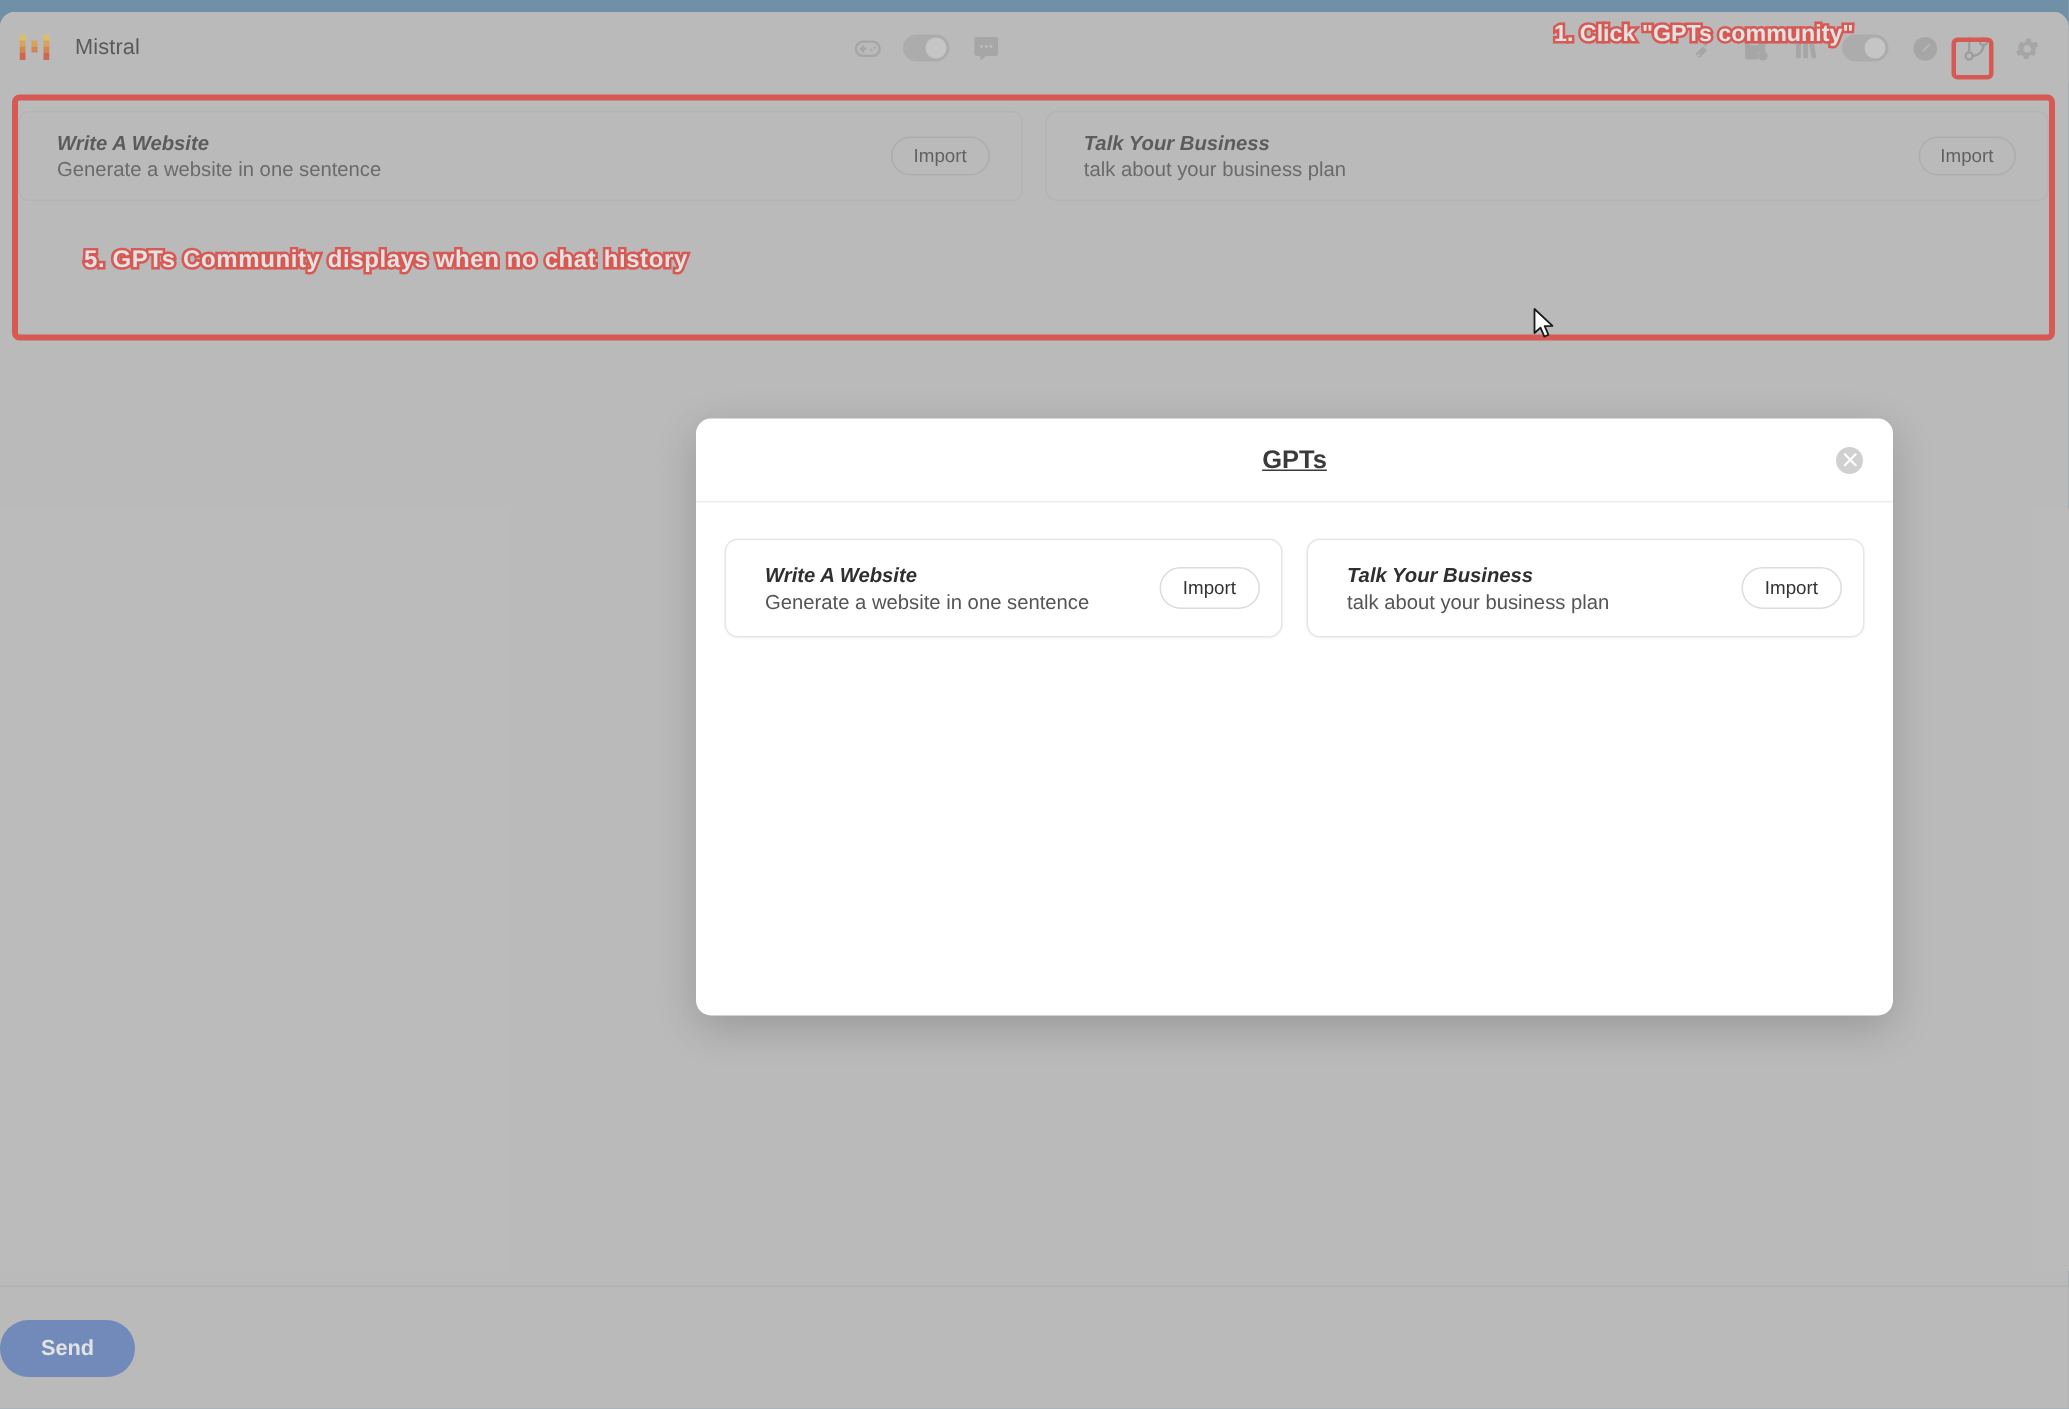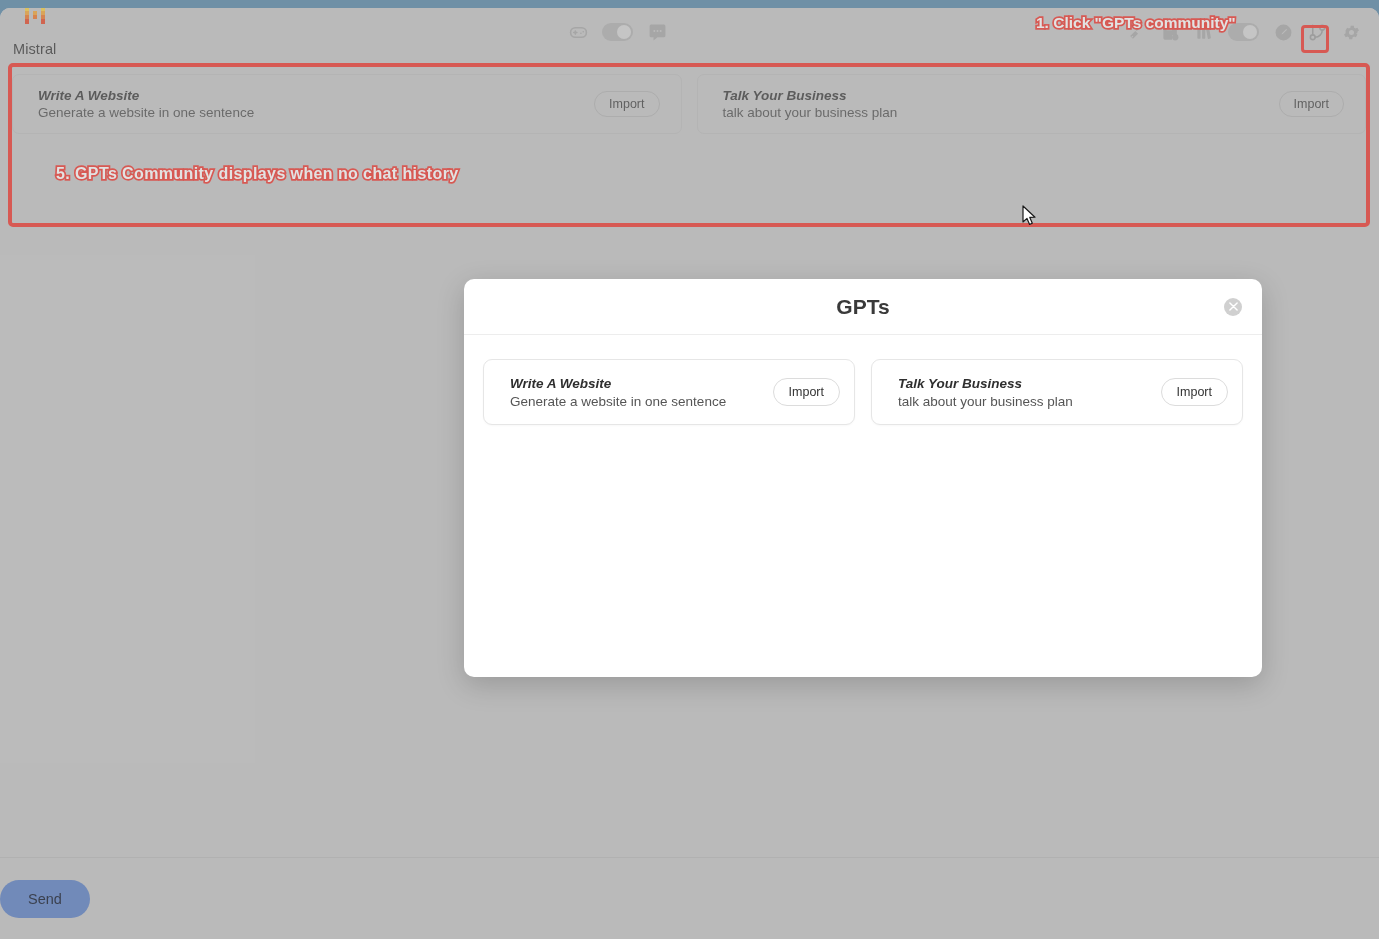--- a/index.html
+++ b/index.html
@@ -24,21 +24,20 @@
   
   #titlebar {
     position: absolute; left: 0; top: 0;
     width: 100%; height: 47px;
     background: #c6c6c6;
     display: flex; align-items: center;
   }
   #brand {
     display: flex; align-items: center; gap: 17px;
     margin-left: 13px;
-    flex-direction: column;
   }
   #mistral-logo {
     width: 20px; height: 17px;
     display: block;
   }
   #brand-name {
     font-size: 14.5px;
     color: #3d3d3d;
     letter-spacing: .1px;
   }
@@ -181,21 +180,21 @@
     box-shadow: 0 8px 28px rgba(0,0,0,0.18);
     z-index: 11;
   }
   #modal-header {
     position: relative;
     height: 56px;
     border-bottom: 1px solid #ededed;
     display: flex; align-items: center; justify-content: center;
   }
   #modal-title {
-    font-size: 21px; font-weight: bold; color: #3a3a3a;
+    font-size: 17px; font-weight: bold; color: #3a3a3a; text-decoration: underline;
   }
   #modal-close {
     position: absolute;
     right: 20px; top: 50%;
     transform: translateY(-50%);
     width: 18px; height: 18px;
     border-radius: 50%;
     background: #d0d0d0;
     display: flex; align-items: center; justify-content: center;
     cursor: pointer;
@@ -256,24 +255,25 @@
     color: #6e6e6e;
     font-family: "Liberation Sans", sans-serif;
   }
   #chat-input::placeholder { color: #6e6e6e; }
   #send-button {
     margin-right: 13px;
     width: 90px; height: 38px;
     border: none;
     border-radius: 19px;
     background: #5d81c4;
-    color: #0f172a;
+    color: #ffffff;
     font-size: 14.5px;
     cursor: pointer;
     font-family: "Liberation Sans", sans-serif;
+    font-weight: bold;
   }
 
   
   #mouse-cursor {
     position: absolute;
     left: 1022px; top: 197px;
     z-index: 20;
     pointer-events: none;
   }
 </style>

